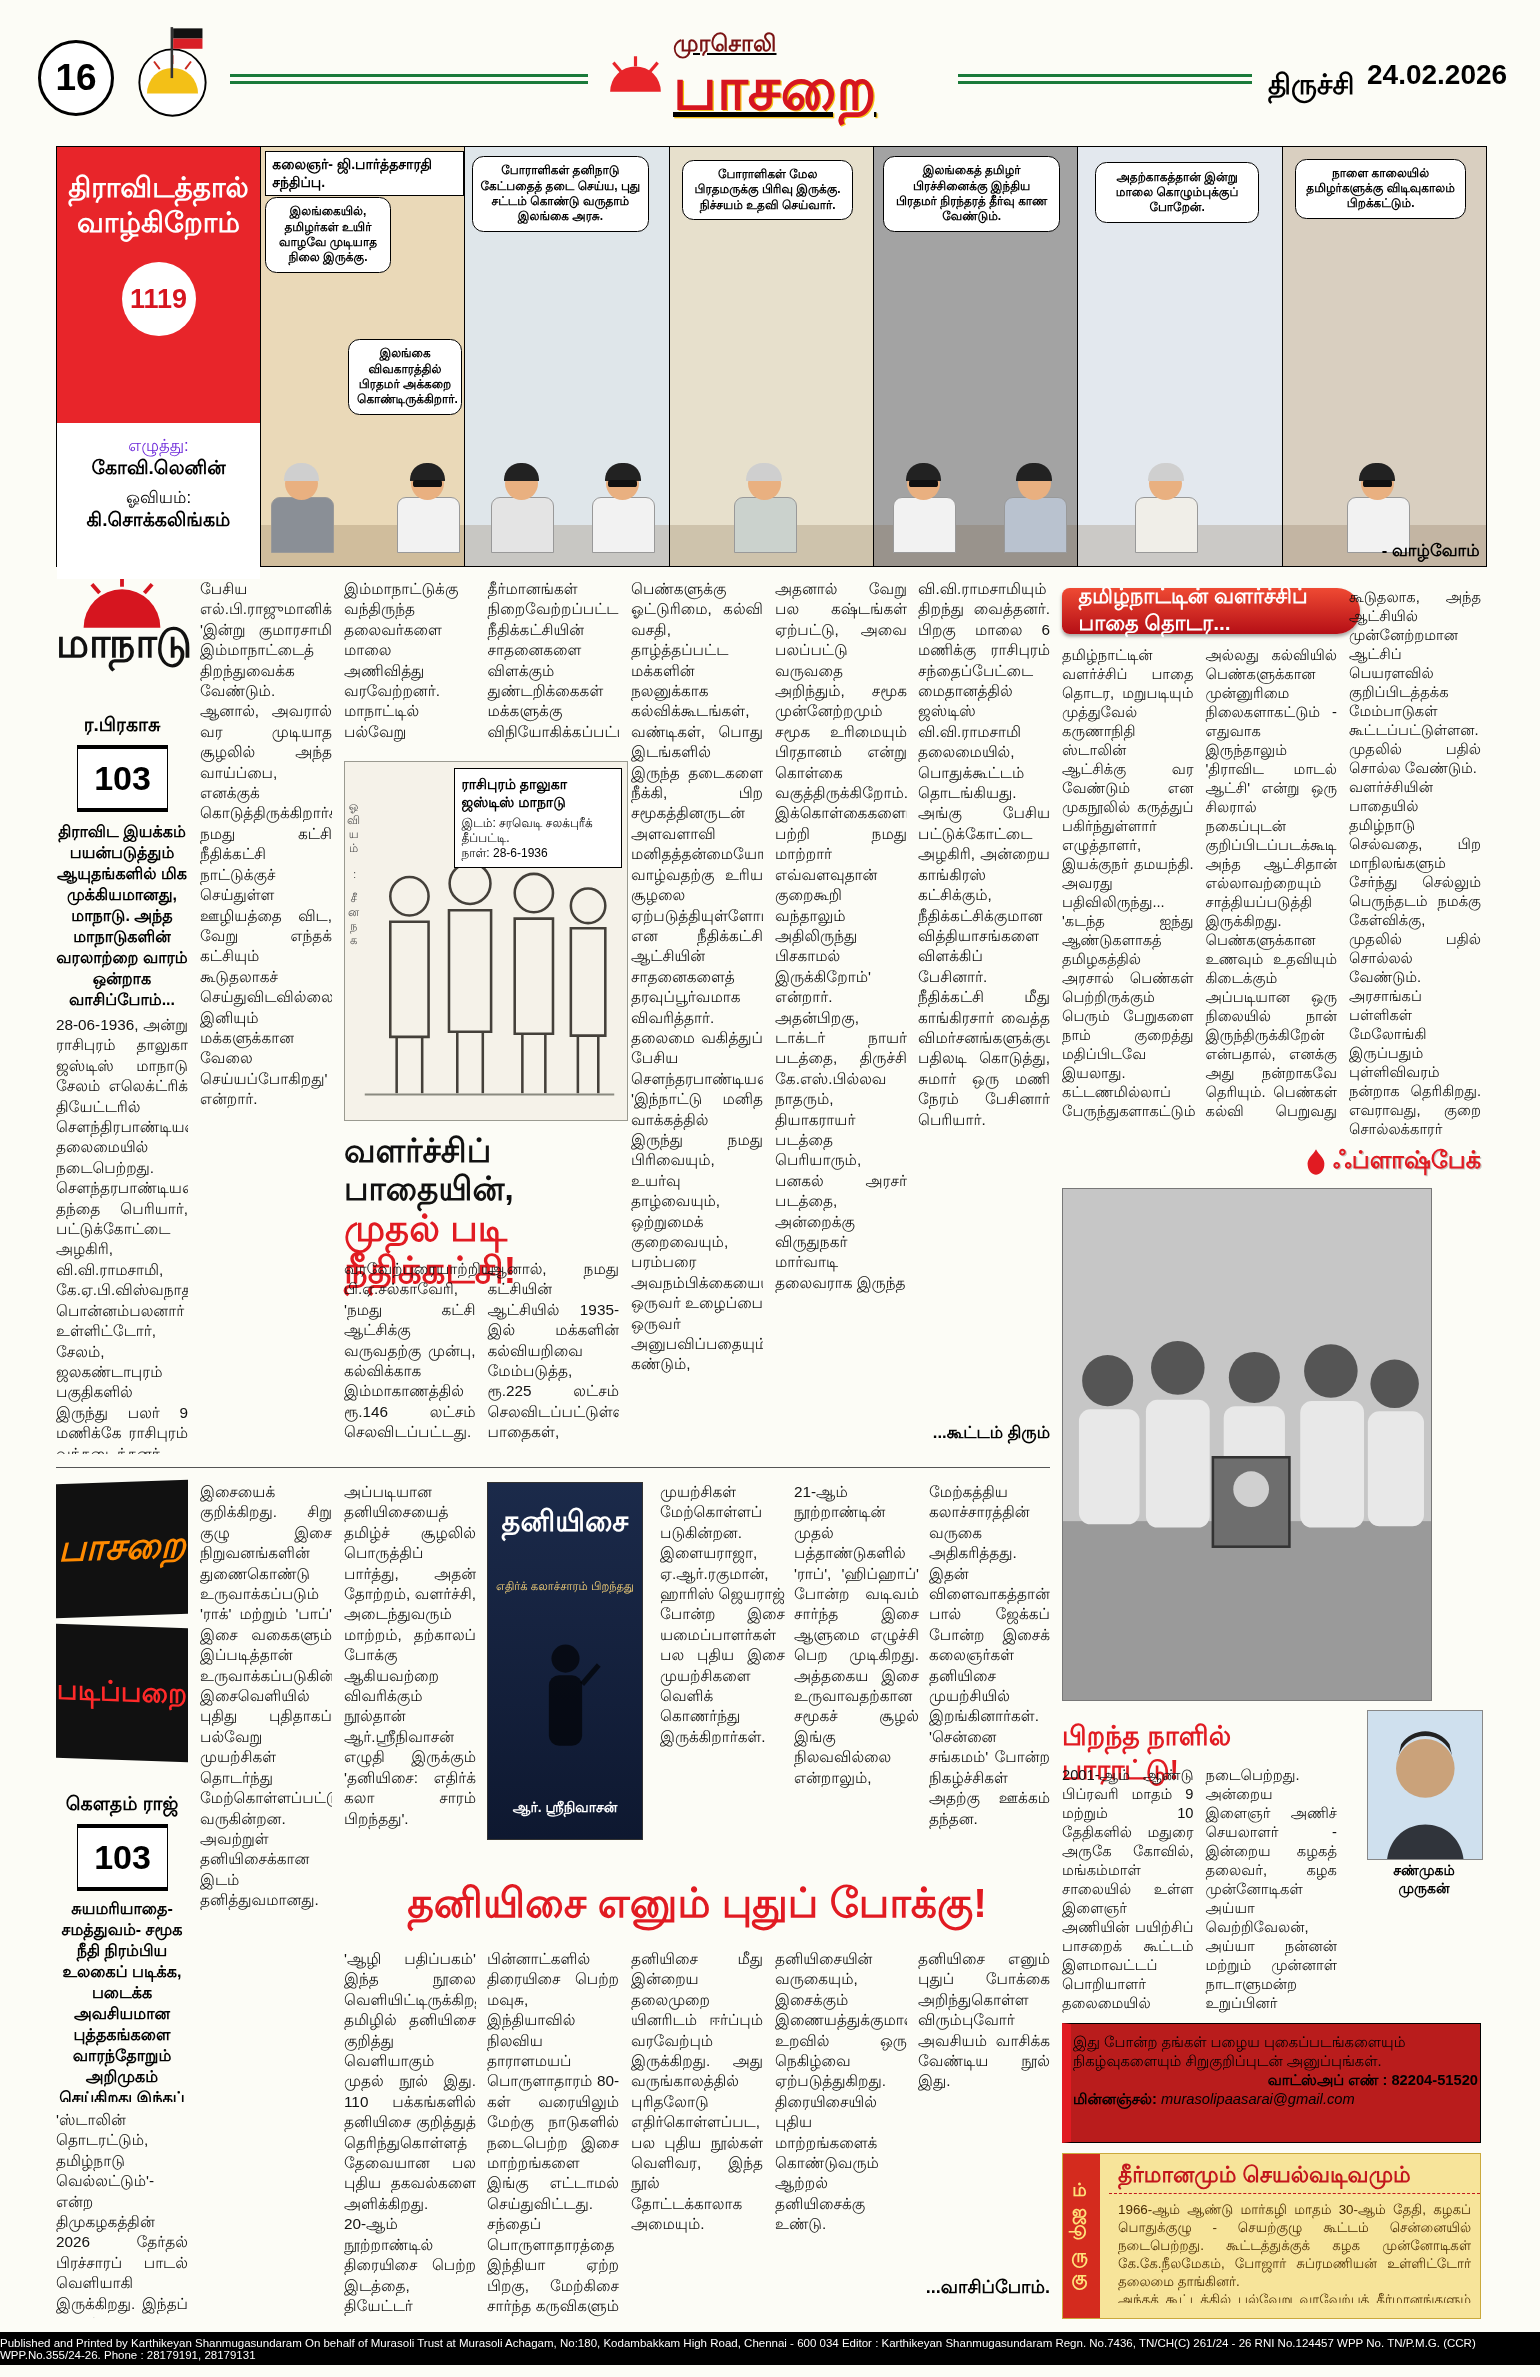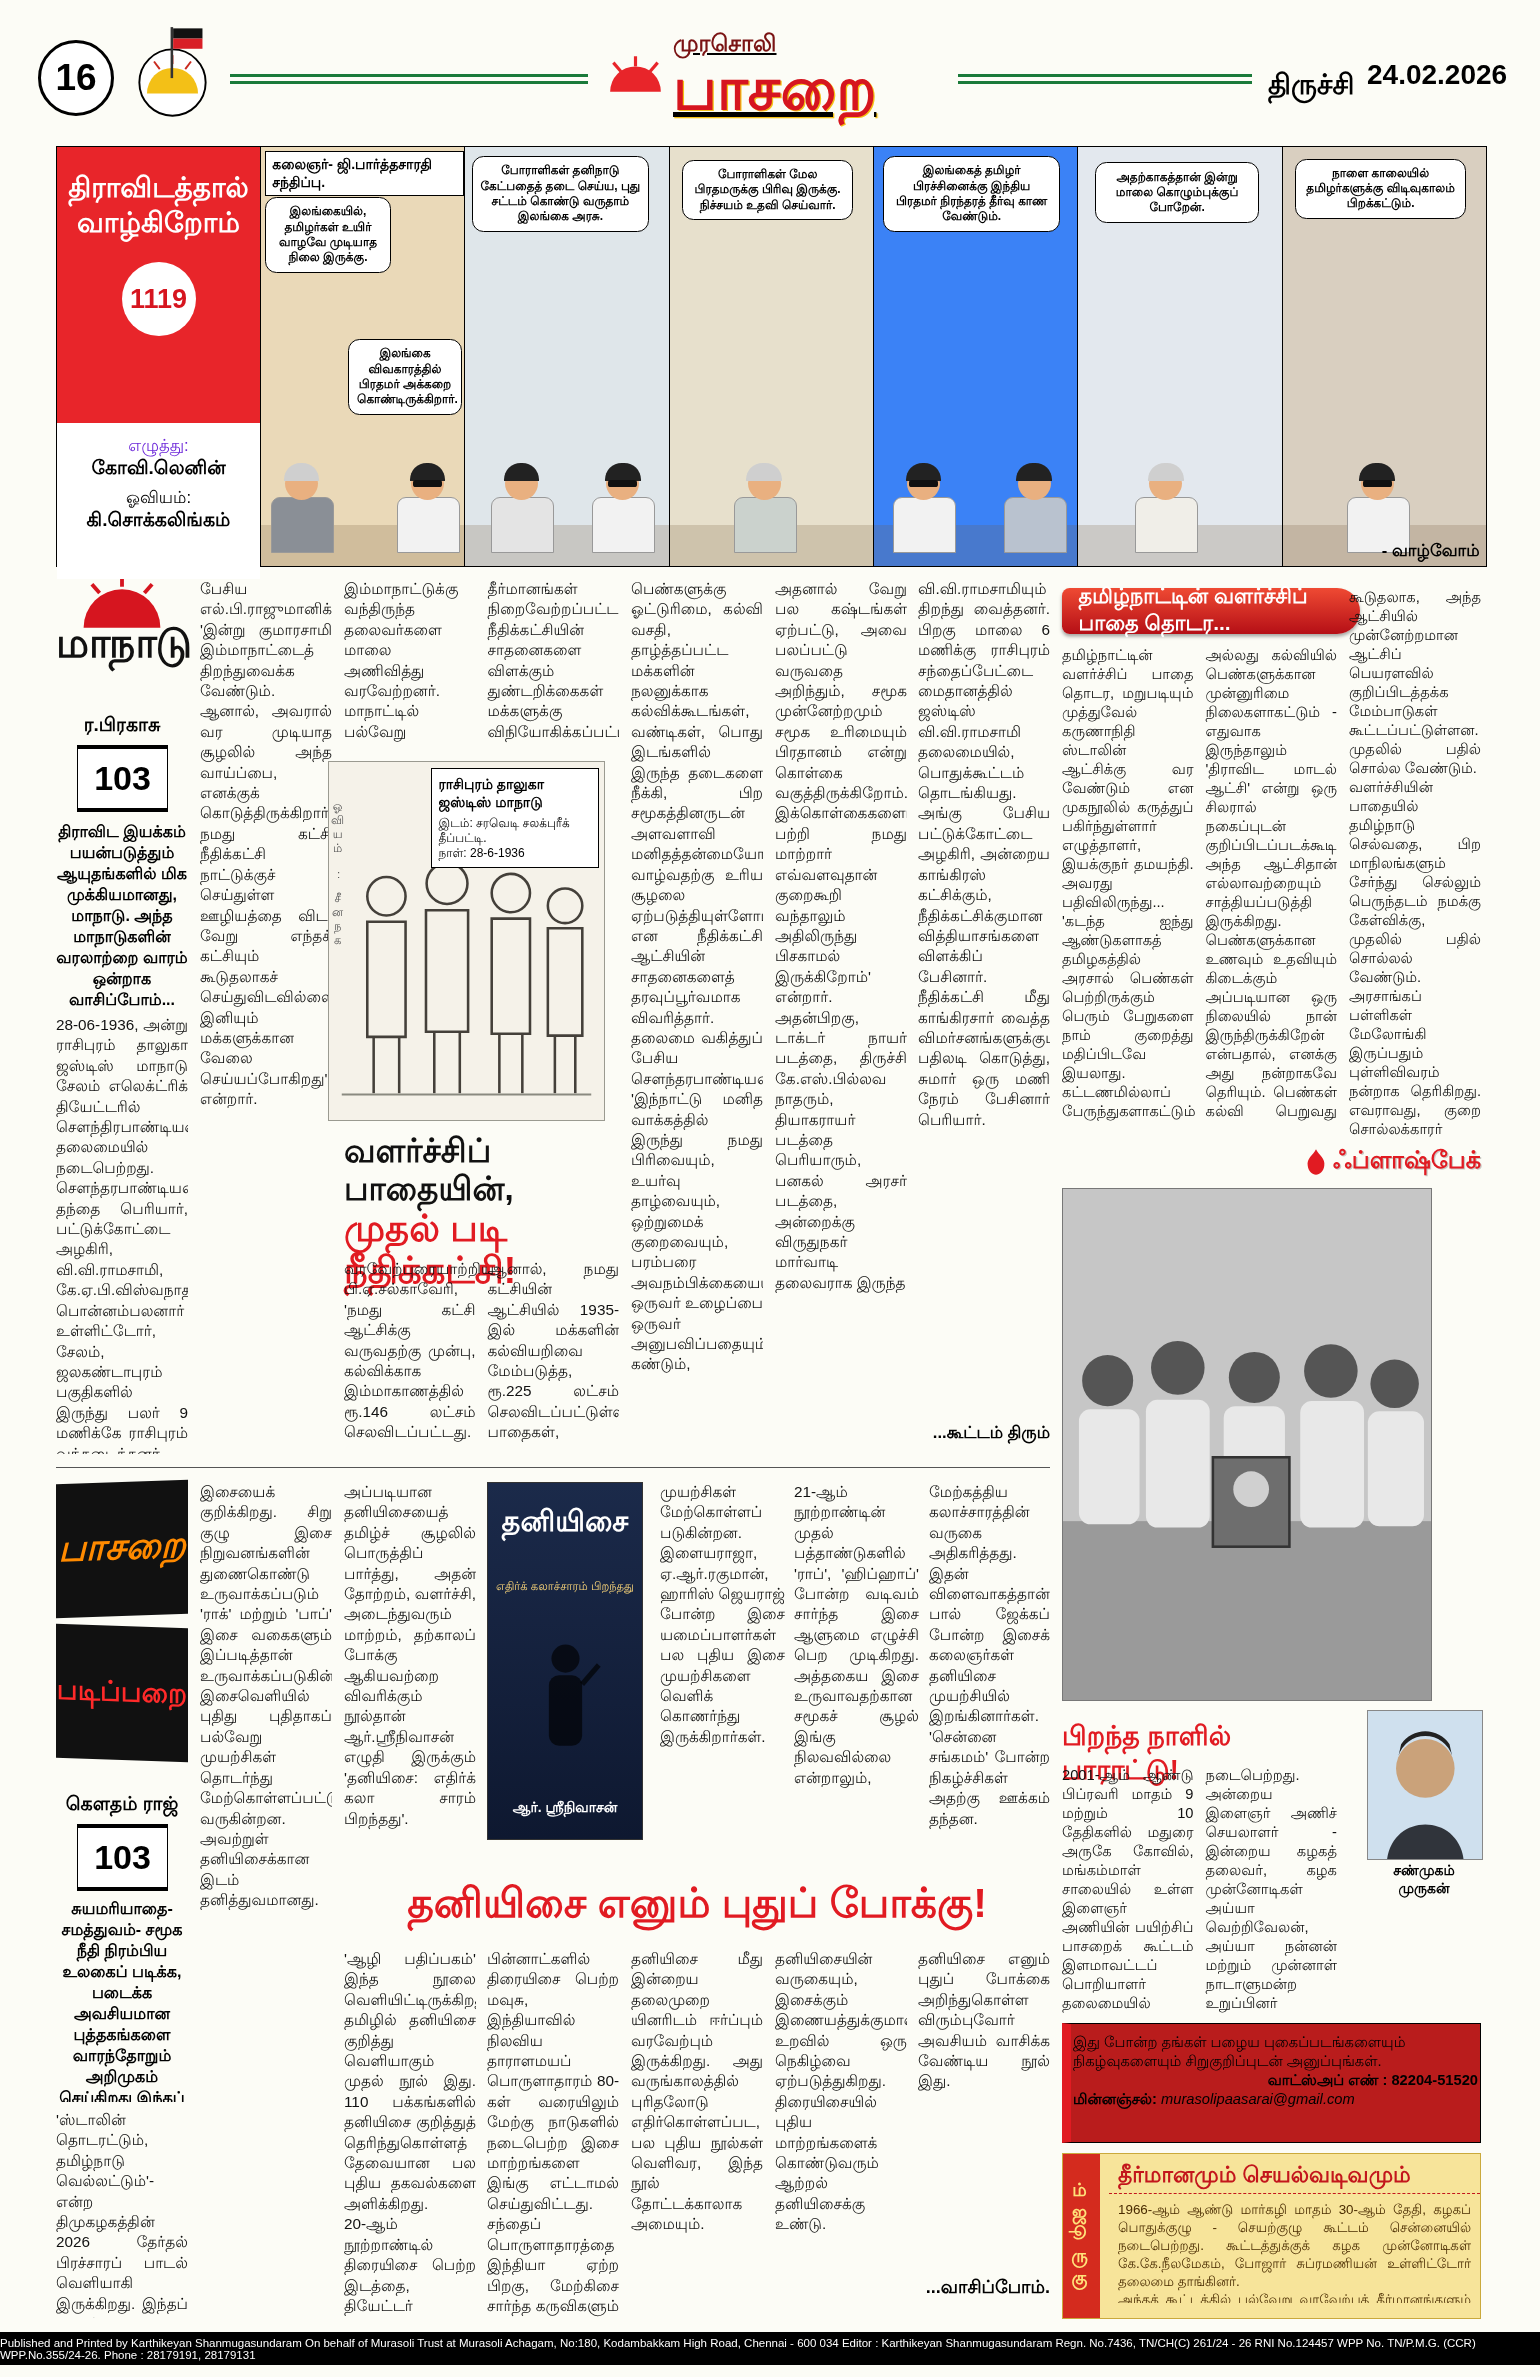--- a/index.html
+++ b/index.html
@@ -126,21 +126,21 @@
       </div>
       <div class="panel" style="background:#e7e0cc;">
         <div class="bubble" style="left:12.8px;top:12.8px;width:153px;">போராளிகள் மேல பிரதமருக்கு பிரிவு இருக்கு. நிச்சயம் உதவி செய்வார்.</div>
         <div class="fig" style="left:64px;">
           <div class="head">
               <div class="hair grayhair"></div>
             </div>
           <div class="torso" style="background:#cbd2cd;"></div>
         </div>
       </div>
-      <div class="panel" style="background:#3b82f6;">
+      <div class="panel" style="background:#a3a3a3;">
         <div class="bubble" style="left:9px;top:9px;width:160px;">இலங்கைத் தமிழர் பிரச்சினைக்கு இந்திய பிரதமர் நிரந்தரத் தீர்வு காண வேண்டும்.</div>
         <div class="fig" style="left:19px;">
           <div class="head">
               <div class="hair"></div>
               <div class="shades"></div>
             </div>
           <div class="torso"></div>
         </div>
         <div class="fig" style="right:12.8px;">
           <div class="head">
@@ -186,21 +186,21 @@
   <div class="abs center" style="left:56px;top:714px;width:132px;font-size:19px;font-weight:bold;">ர.பிரகாசு</div>
   <div class="abs epi-box" style="left:77px;top:745px;width:89px;height:59px;">103</div>
   <div class="abs intro" style="left:56px;top:821px;width:132px;height:185px;">திராவிட இயக்கம் பயன்படுத்தும் ஆயுதங்களில் மிக முக்கியமானது, மாநாடு. அந்த மாநாடுகளின் வரலாற்றை வாரம் ஒன்றாக வாசிப்போம்...</div>
   <div class="abs body-text" style="left:56px;top:1015px;width:132px;height:439px;">28-06-1936, அன்று ராசிபுரம் தாலுகா ஜஸ்டிஸ் மாநாடு சேலம் எலெக்ட்ரிக் தியேட்டரில் சௌந்திரபாண்டியனார் தலைமையில் நடைபெற்றது. சௌந்தரபாண்டியனார், தந்தை பெரியார், பட்டுக்கோட்டை அழகிரி, வி.வி.ராமசாமி, கே.ஏ.பி.விஸ்வநாதம், பொன்னம்பலனார் உள்ளிட்டோர், சேலம், ஜலகண்டாபுரம் பகுதிகளில் இருந்து பலர் 9 மணிக்கே ராசிபுரம் வந்தடைந்தனர். தலைவர்கள் மாநாட்டுக் கொட்டகைக்கு ஊர்வலமாக அழைத்துச் செல்லப்பட்டனர். வழிநெடுக வரவேற்பு வளைவுகள் கட்டப்பட்டிருந்தன.
 ஊர்வலம் சுமார் 10 மணிக்கு, மாநாட்டுக் கொட்டகையை வந்து சேர்ந்தது. அப்போது மாநாட்டுக் கொட்டகையில், 2,000 பேர்களுக்கு மேல் கூடியிருந்தனர். சேலம், ஜலகண்டாபுரம், ஓமலூர், திருச்செங்கோடு, நாமக்கல், ஏத்தாப்பூர், அரூர் முதலிய இடங்களிலிருந்து ஏராளமானோர் வருகை தந்திருந்தனர். சுயமரியாதை இயக்கப் பாடல்கள் பாடப்பட்டன. மாநாட்டைத் திறந்து வைத்து</div>
 
   <div class="abs body-text" style="left:200px;top:579px;width:132px;height:876px;">பேசிய எல்.பி.ராஜுமானிக்கம், 'இன்று குமாரசாமி இம்மாநாட்டைத் திறந்துவைக்க வேண்டும். ஆனால், அவரால் வர முடியாத சூழலில் அந்த வாய்ப்பை, எனக்குக் கொடுத்திருக்கிறார்கள். நமது கட்சி நீதிக்கட்சி நாட்டுக்குச் செய்துள்ள ஊழியத்தை விட, வேறு எந்தக் கட்சியும் கூடுதலாகச் செய்துவிடவில்லை. இனியும் மக்களுக்கான வேலை செய்யப்போகிறது' என்றார்.</div>
 
   <div class="abs body-text two-col" style="left:344px;top:579px;width:275px;height:174px;">இம்மாநாட்டுக்கு வந்திருந்த தலைவர்களை மாலை அணிவித்து வரவேற்றனர். மாநாட்டில் பல்வேறு தீர்மானங்கள் நிறைவேற்றப்பட்டன. நீதிக்கட்சியின் சாதனைகளை விளக்கும் துண்டறிக்கைகள் மக்களுக்கு விநியோகிக்கப்பட்டன.</div>
 
-  <div class="abs" style="left:328px;top:761px;width:275px;height:358px;background:#f5f2e9;border:0.6px solid #9a9a90;">
+  <div class="abs" style="left:344px;top:761px;width:275px;height:358px;background:#f5f2e9;border:0.6px solid #9a9a90;padding-left:7px;">
     <svg width="275" height="358" viewBox="0 0 431 560" preserveAspectRatio="none">
       <rect x="0" y="0" width="431" height="560" fill="#f5f2e9"></rect>
       <line x1="20" y1="520" x2="411" y2="520" stroke="#8a8a80" stroke-width="3"></line>
       <g stroke="#44403a" stroke-width="4" fill="none">
         <circle cx="90" cy="210" r="30"></circle>
           <path d="M60 250 h60 v180 h-60 z"></path>
           <line x1="70" y1="430" x2="70" y2="518"></line>
           <line x1="110" y1="430" x2="110" y2="518"></line>
         <circle cx="185" cy="190" r="32"></circle>
           <path d="M152 232 h66 v190 h-66 z"></path>

